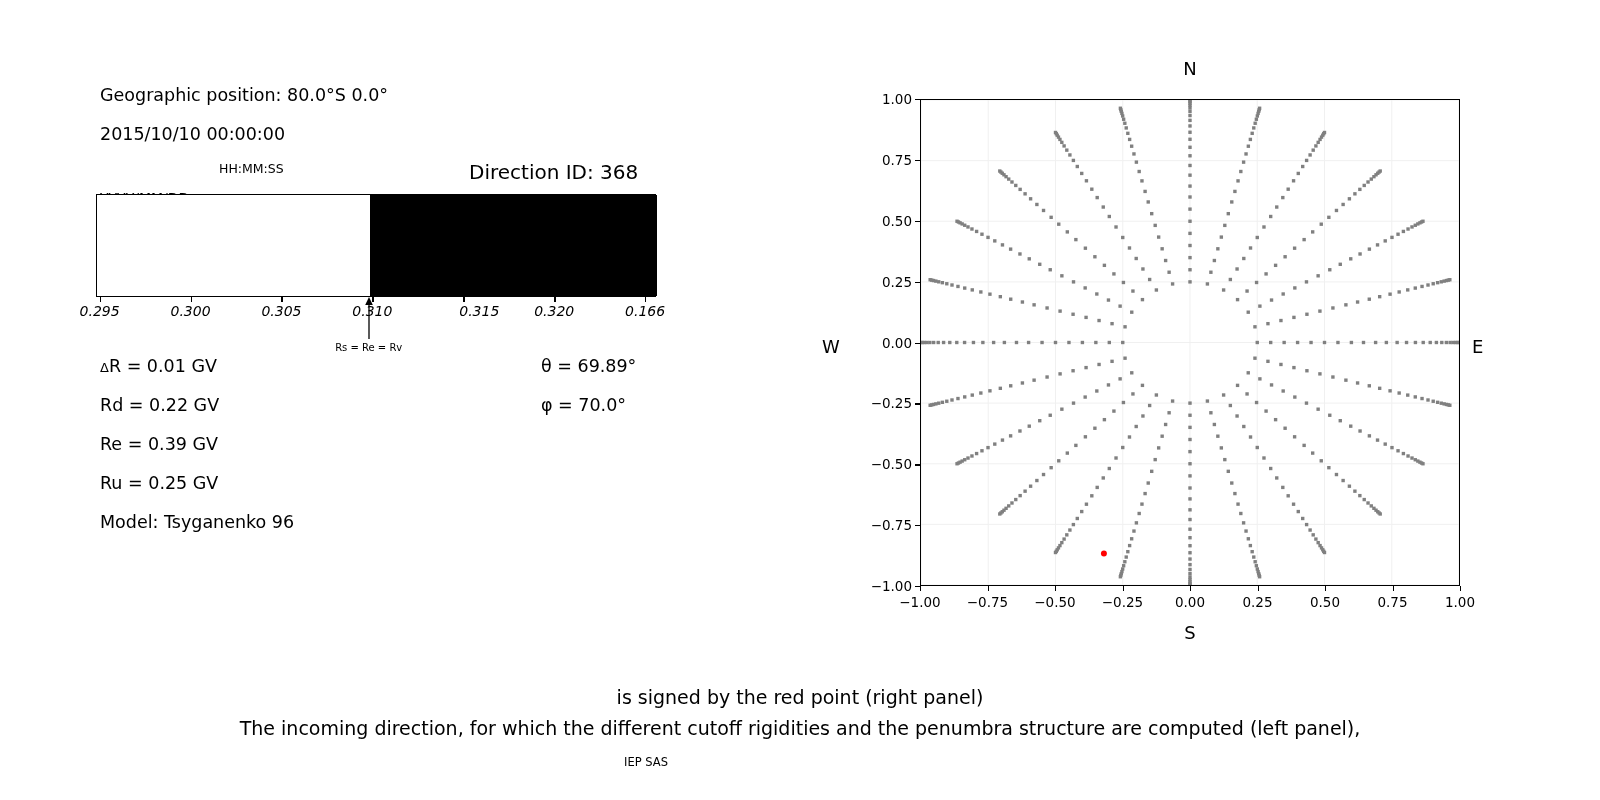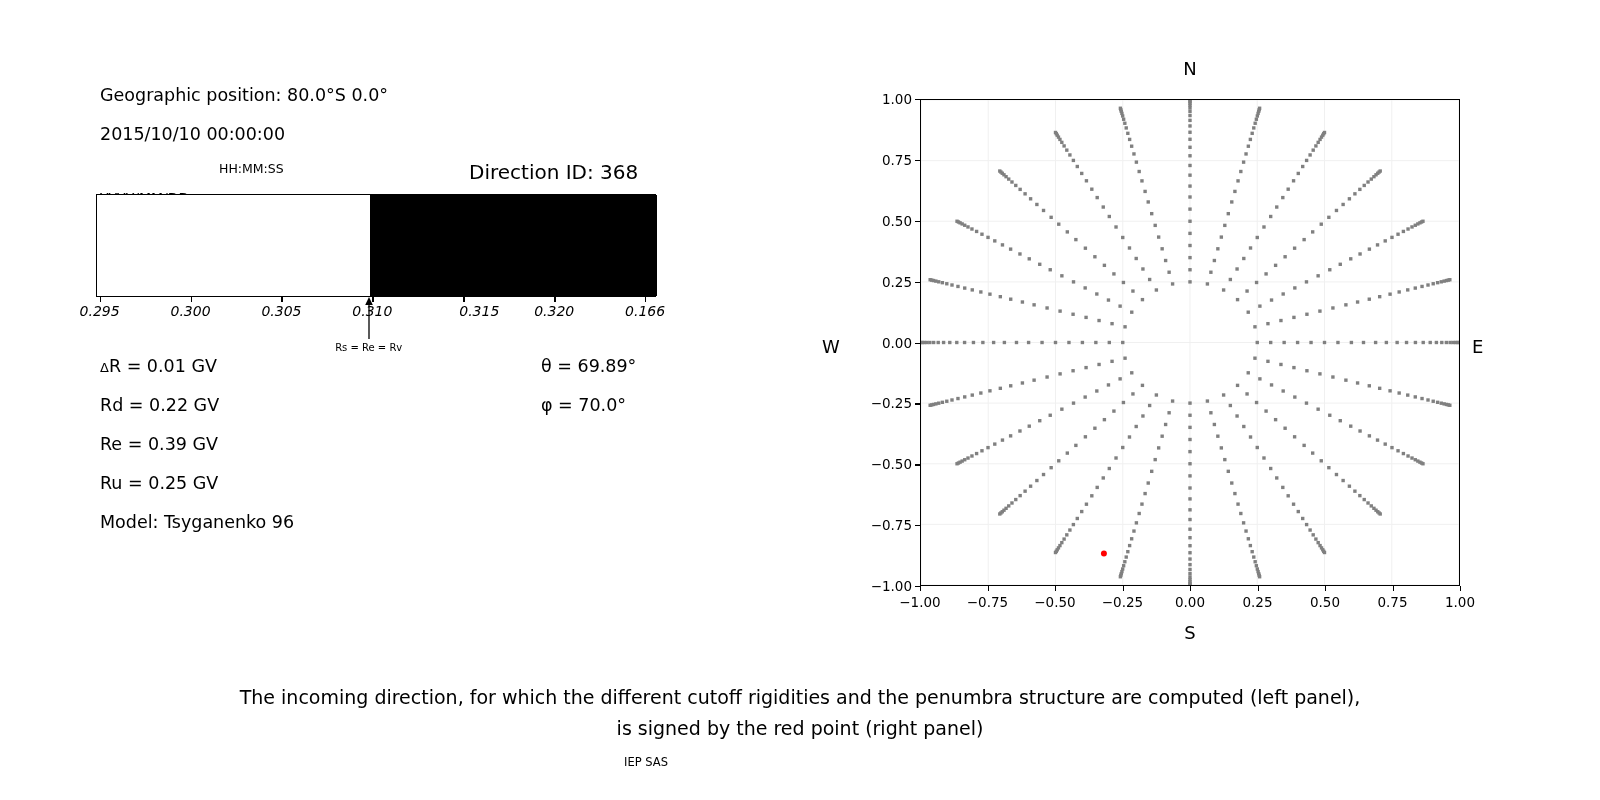--- a/index.html
+++ b/index.html
@@ -788,16 +788,16 @@
     <div class="axis-tick-x" style="left: 497.5px; top: 594px;">0.25</div>
     <div class="xtickmark" style="position: absolute; left: 565px; top: 586px;"></div>
     <div class="axis-tick-x" style="left: 565px; top: 594px;">0.50</div>
     <div class="xtickmark" style="position: absolute; left: 632.5px; top: 586px;"></div>
     <div class="axis-tick-x" style="left: 632.5px; top: 594px;">0.75</div>
     <div class="xtickmark" style="position: absolute; left: 700px; top: 586px;"></div>
     <div class="axis-tick-x" style="left: 700px; top: 594px;">1.00</div>
   </div>
 
 <div class="abs" id="caption">
+  <div>is signed by the red point (right panel)</div>
   <div>The incoming direction, for which the different cutoff rigidities and the penumbra structure are computed (left panel),</div>
-  <div>is signed by the red point (right panel)</div>
 </div>
 <div class="abs" id="footer">IEP SAS</div>
 
 </body></html>

